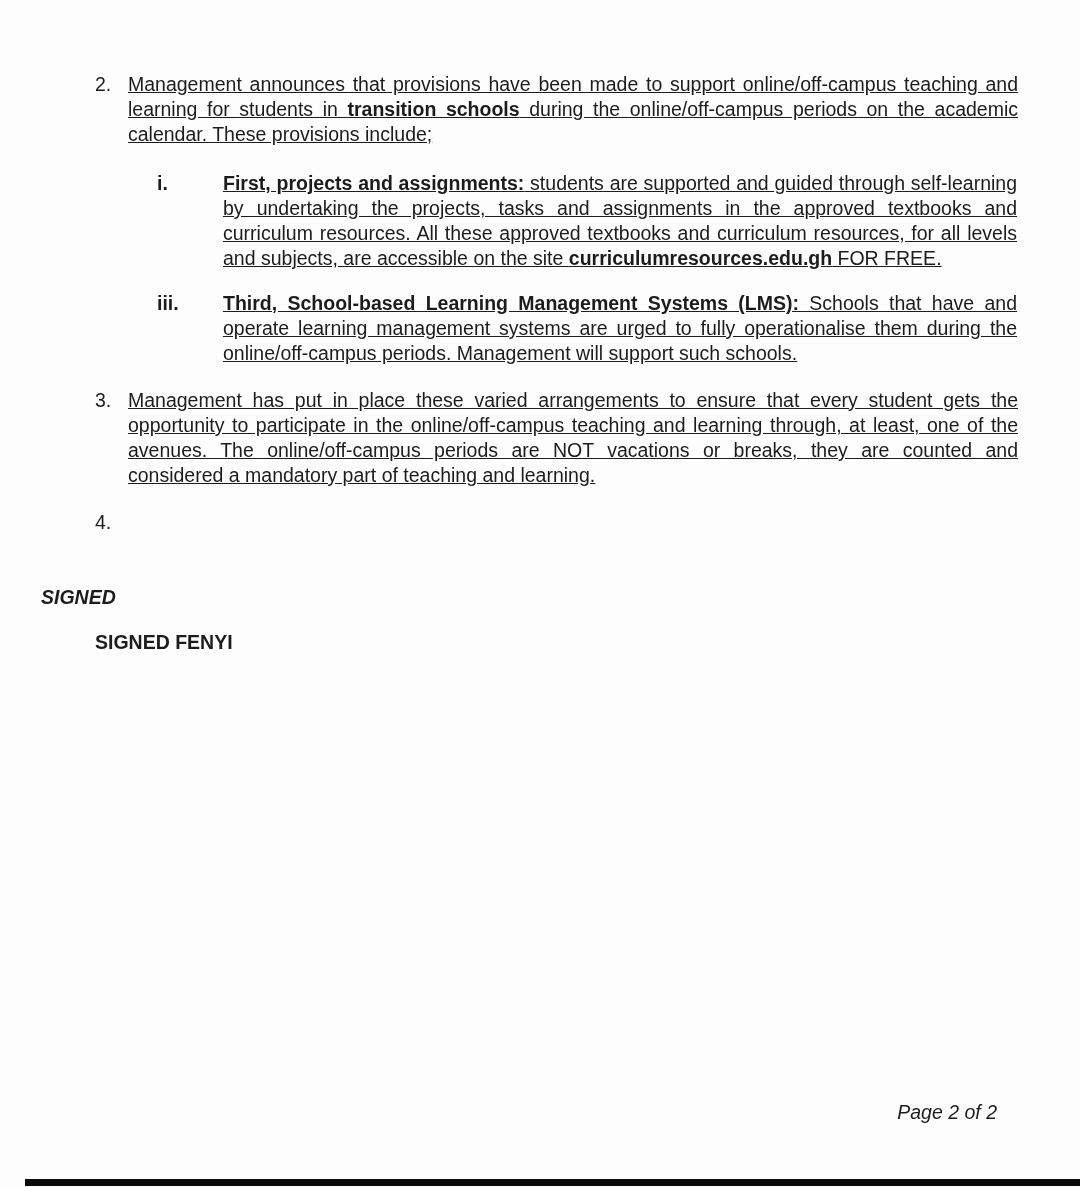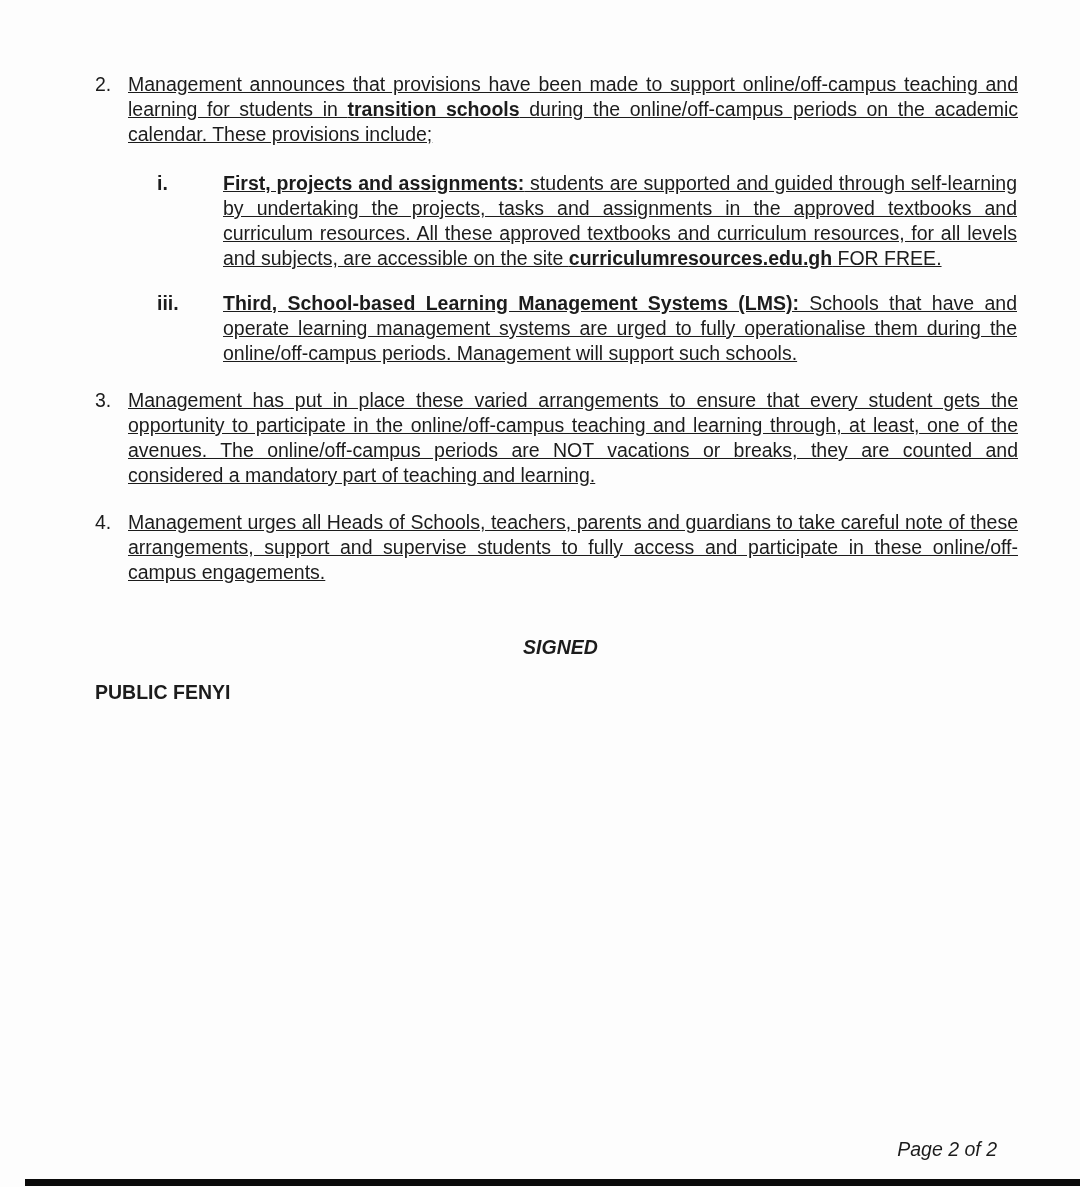--- a/index.html
+++ b/index.html
@@ -25,26 +25,25 @@
   .b { font-weight: 700; }
   .mb24 { margin-bottom: 24px; }
   .mb20 { margin-bottom: 20px; }
   .mb23 { margin-bottom: 23px; }
   .mb22 { margin-bottom: 22px; }
   .mb50 { margin-bottom: 50px; }
   .signed {
     margin-left: 41px;
     font-weight: 700;
     font-style: italic;
-    text-align: center;
   }
   .sig-line { margin-left: 95px; font-weight: 700; }
   .footer {
     position: absolute;
-    top: 1137px;
+    top: 1100px;
     right: 83px;
     font-style: italic;
   }
   .bottom-rule {
     position: absolute;
     left: 25px;
     right: 0;
     top: 1179px;
     height: 7px;
     background: #0a0a0a;
@@ -72,24 +71,23 @@
       <p class="body w-sub"><span class="b">Third, School-based Learning Management Systems (LMS):</span><span> Schools that have and operate learning management systems are urged to fully operationalise them during the online/off-campus periods. Management will support such schools.</span></p>
     </div>
 
     <div class="row mb22">
       <span class="marker">3.</span>
       <p class="body w-item"><span>Management has put in place these varied arrangements to ensure that every student gets the opportunity to participate in the online/off-campus teaching and learning through, at least, one of the avenues. The online/off-campus periods are NOT vacations or breaks, they are counted and considered a mandatory part of teaching and learning.</span></p>
     </div>
 
     <div class="row mb50">
       <span class="marker">4.</span>
-      <p class="body w-item"><span>Management urges all Heads of Schools, teachers, parents and guardians to take careful note of these arrangements, support and supervise students to fully access and participate in these online/off-campus engagements.</span></p>
     </div>
 
     <div class="signed mb20">SIGNED</div>
 
-    <div class="sig-line">PUBLIC FENYI</div>
+    <div class="sig-line">SIGNED FENYI</div>
 
   </main>
 
   <div class="footer">Page 2 of 2</div>
   <div class="bottom-rule"></div>
 </div>
 
 </body></html>

